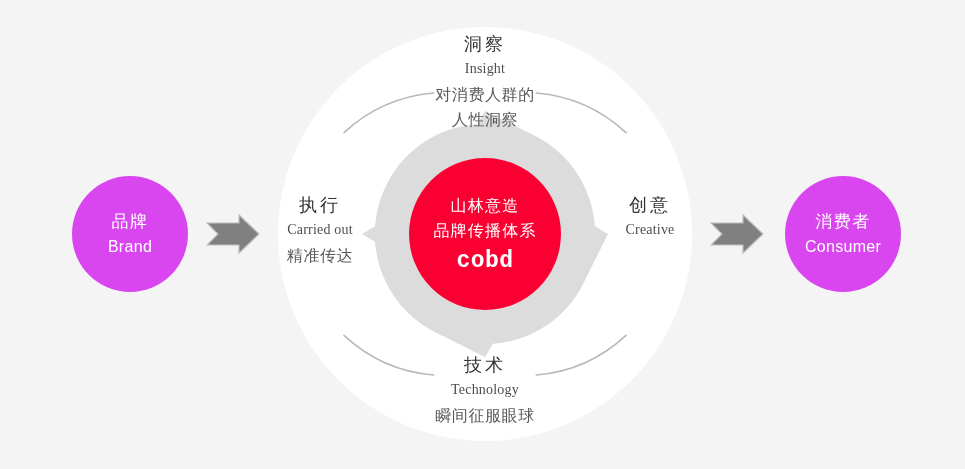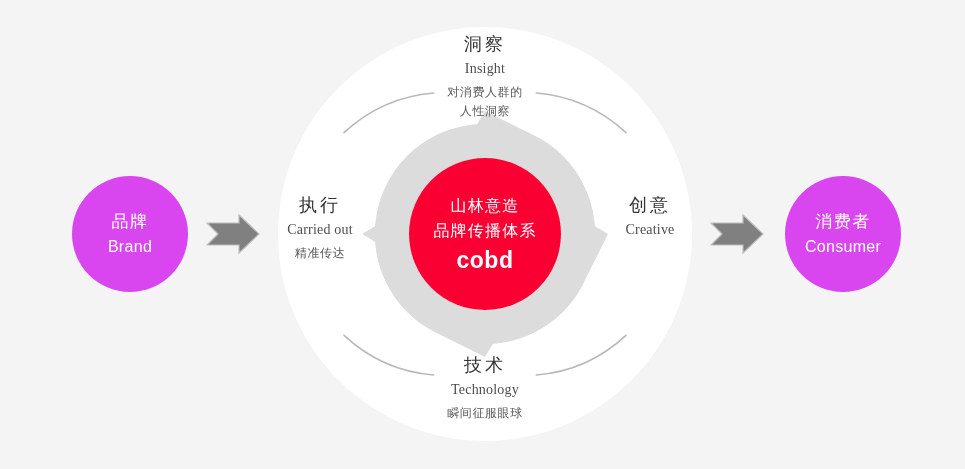--- a/index.html
+++ b/index.html
@@ -101,21 +101,21 @@
     font-size: 16px;
     letter-spacing: 1.2px;
     line-height: 1.55;
     font-weight: 400;
   }
   .core-text .core-logo {
     font-size: 23px;
     letter-spacing: 0.5px;
     font-weight: 700;
     margin-top: 4px;
-    font-family: Liberation Sans, sans-serif;
+    font-family: Liberation Mono, monospace;
   }
 
   
   .quad {
     position: absolute;
     text-align: center;
     color: #4a4a4a;
     width: 170px;
     pointer-events: none;
   }
@@ -128,21 +128,21 @@
   }
   .quad .q-en {
     font-size: 14px;
     letter-spacing: 0.2px;
     color: #4d4d4d;
     margin-bottom: 6px;
     line-height: 1.25;
     font-family: Liberation Serif, serif;
   }
   .quad .q-desc {
-    font-size: 12px;
+    font-size: 16px;
     letter-spacing: 0.6px;
     color: #595959;
     line-height: 1.55;
   }
 
   .quad.top    { left: 122px; top: 7px; }
   .quad.bottom { left: 122px; top: 328px; }
   .quad.left   { left: -43px; top: 168px; }
   .quad.right  { left: 287px; top: 168px; }
 </style>

